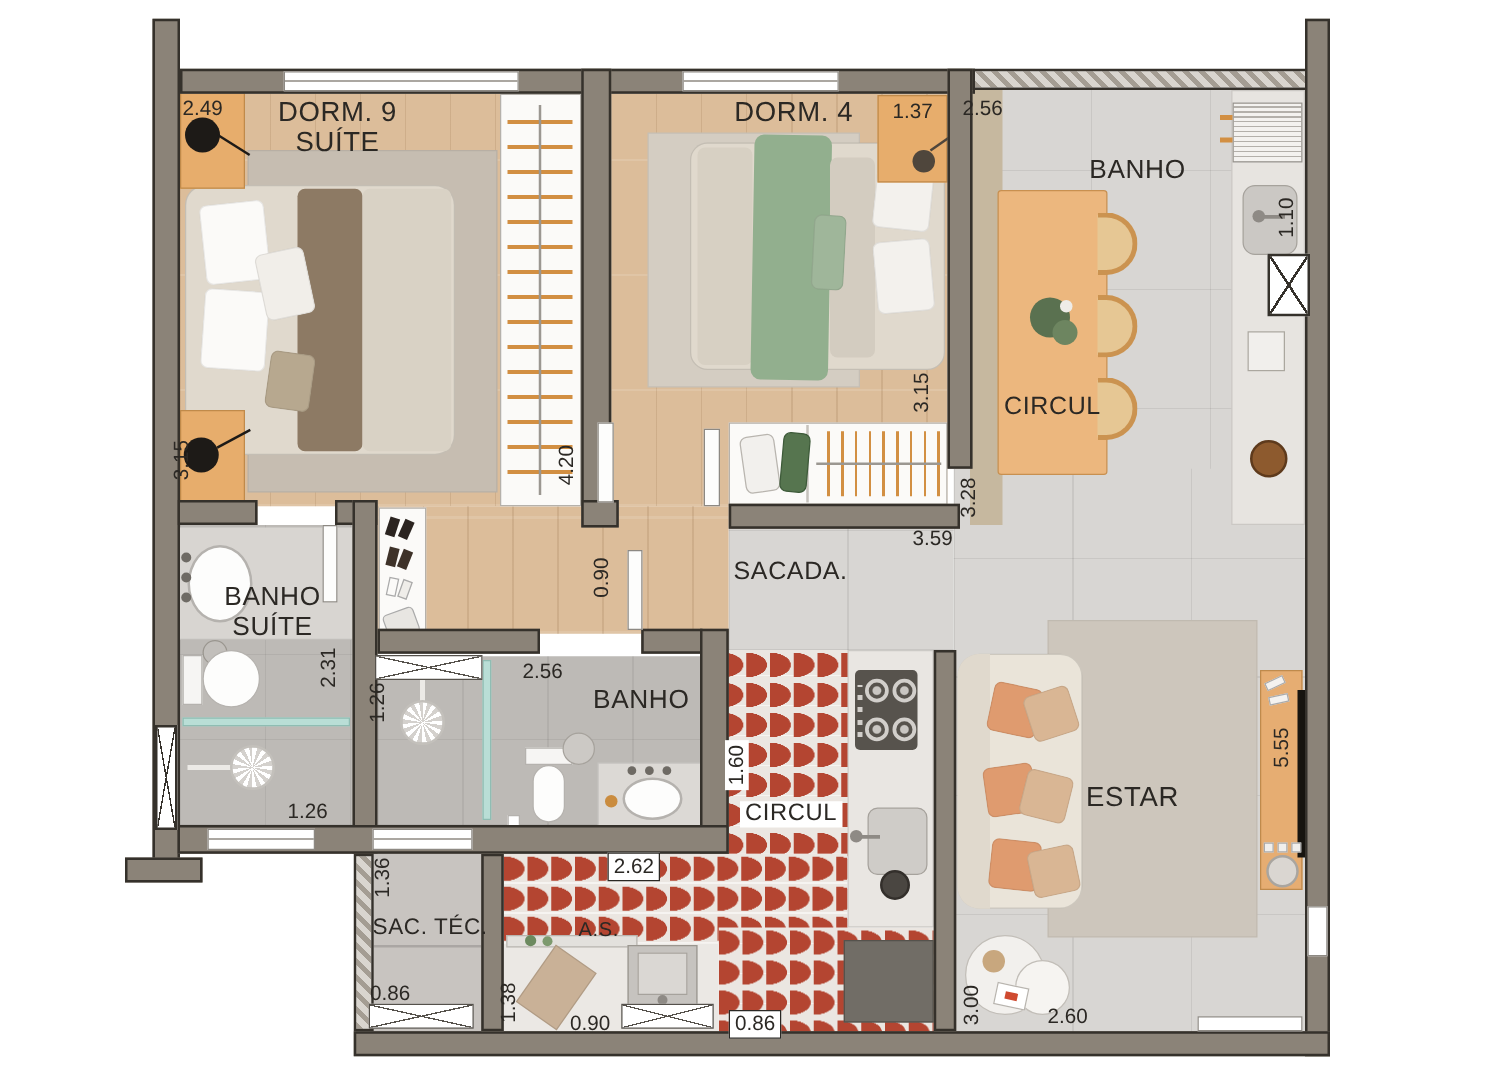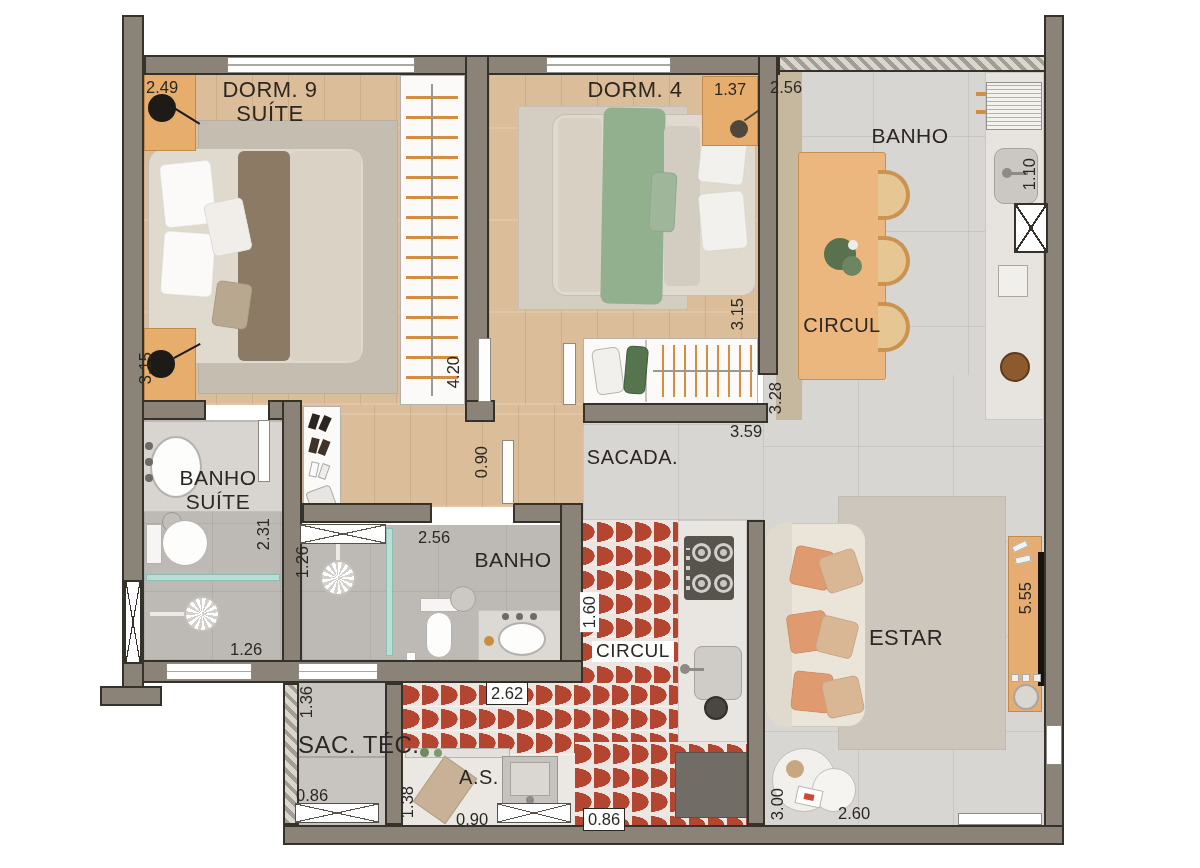--- a/index.html
+++ b/index.html
@@ -239,22 +239,22 @@
   <div class="lbl" style="left:185px;top:102px;width:170px;font-size:22px">SUÍTE</div>
   <div class="lbl" style="left:555px;top:78px;width:160px;font-size:22px">DORM. 4</div>
   <div class="lbl" style="left:852px;top:124px;width:116px;font-size:21px">BANHO</div>
   <div class="lbl" style="left:799px;top:314px;width:86px;font-size:20px">CIRCUL</div>
   <div class="lbl" style="left:585px;top:446px;width:95px;font-size:20px">SACADA.</div>
   <div class="lbl" style="left:162px;top:466px;width:112px;font-size:21px">BANHO</div>
   <div class="lbl" style="left:162px;top:490px;width:112px;font-size:21px">SUÍTE</div>
   <div class="lbl" style="left:468px;top:548px;width:90px;font-size:21px">BANHO</div>
   <div class="lbl wbg" style="left:592px;top:641px;font-size:19px">CIRCUL</div>
   <div class="lbl" style="left:862px;top:626px;width:88px;font-size:22px">ESTAR</div>
-  <div class="lbl" style="left:298px;top:732px;width:92px;font-size:24px">SAC. TÉC.</div>
-  <div class="lbl" style="left:456px;top:766px;width:46px;font-size:20px">A.S.</div>
+  <div class="lbl" style="left:298px;top:732px;width:92px;font-size:18px">SAC. TÉC.</div>
+  <div class="lbl" style="left:456px;top:736px;width:46px;font-size:16px">A.S.</div>
 
   <div class="dim" style="left:146px;top:78px">2.49</div>
   <div class="dim" style="left:714px;top:80px">1.37</div>
   <div class="dim" style="left:770px;top:78px">2.56</div>
   <div class="dim v" style="left:1020px;top:158px">1.10</div>
   <div class="dim v" style="left:136px;top:352px">3.15</div>
   <div class="dim v" style="left:728px;top:298px">3.15</div>
   <div class="dim v" style="left:444px;top:356px">4.20</div>
   <div class="dim v" style="left:766px;top:382px">3.28</div>
   <div class="dim" style="left:730px;top:422px">3.59</div>

